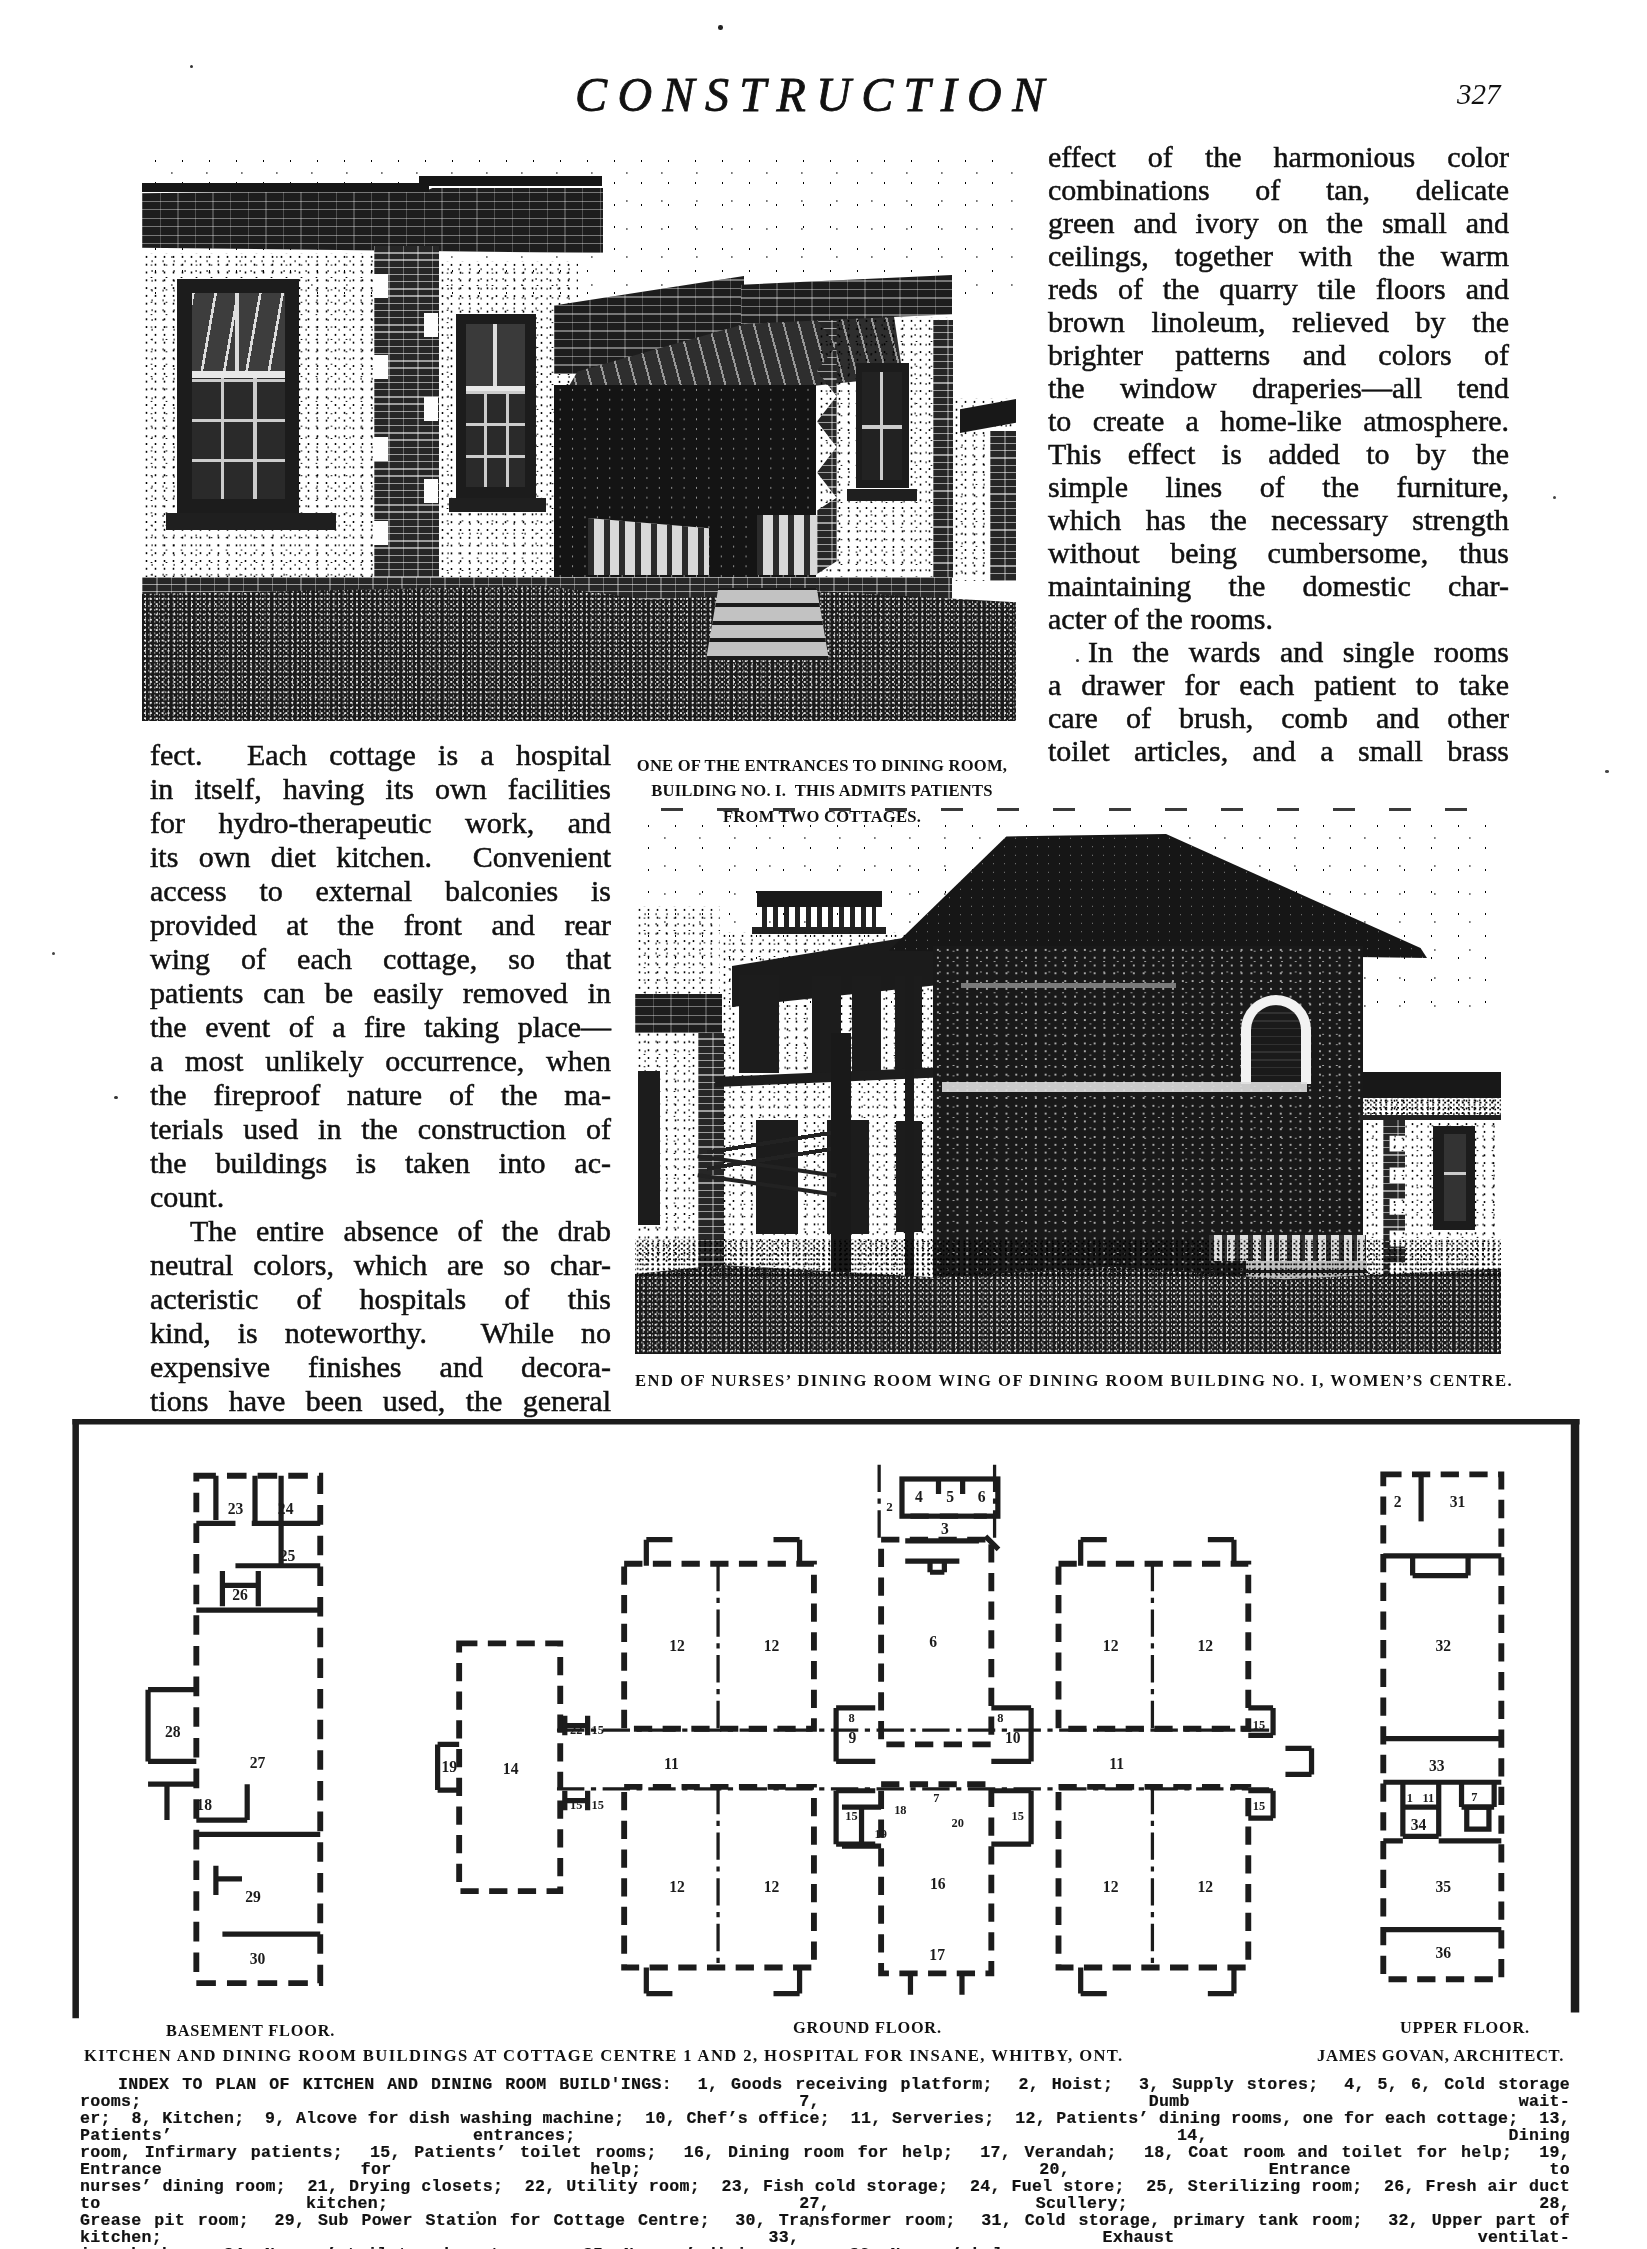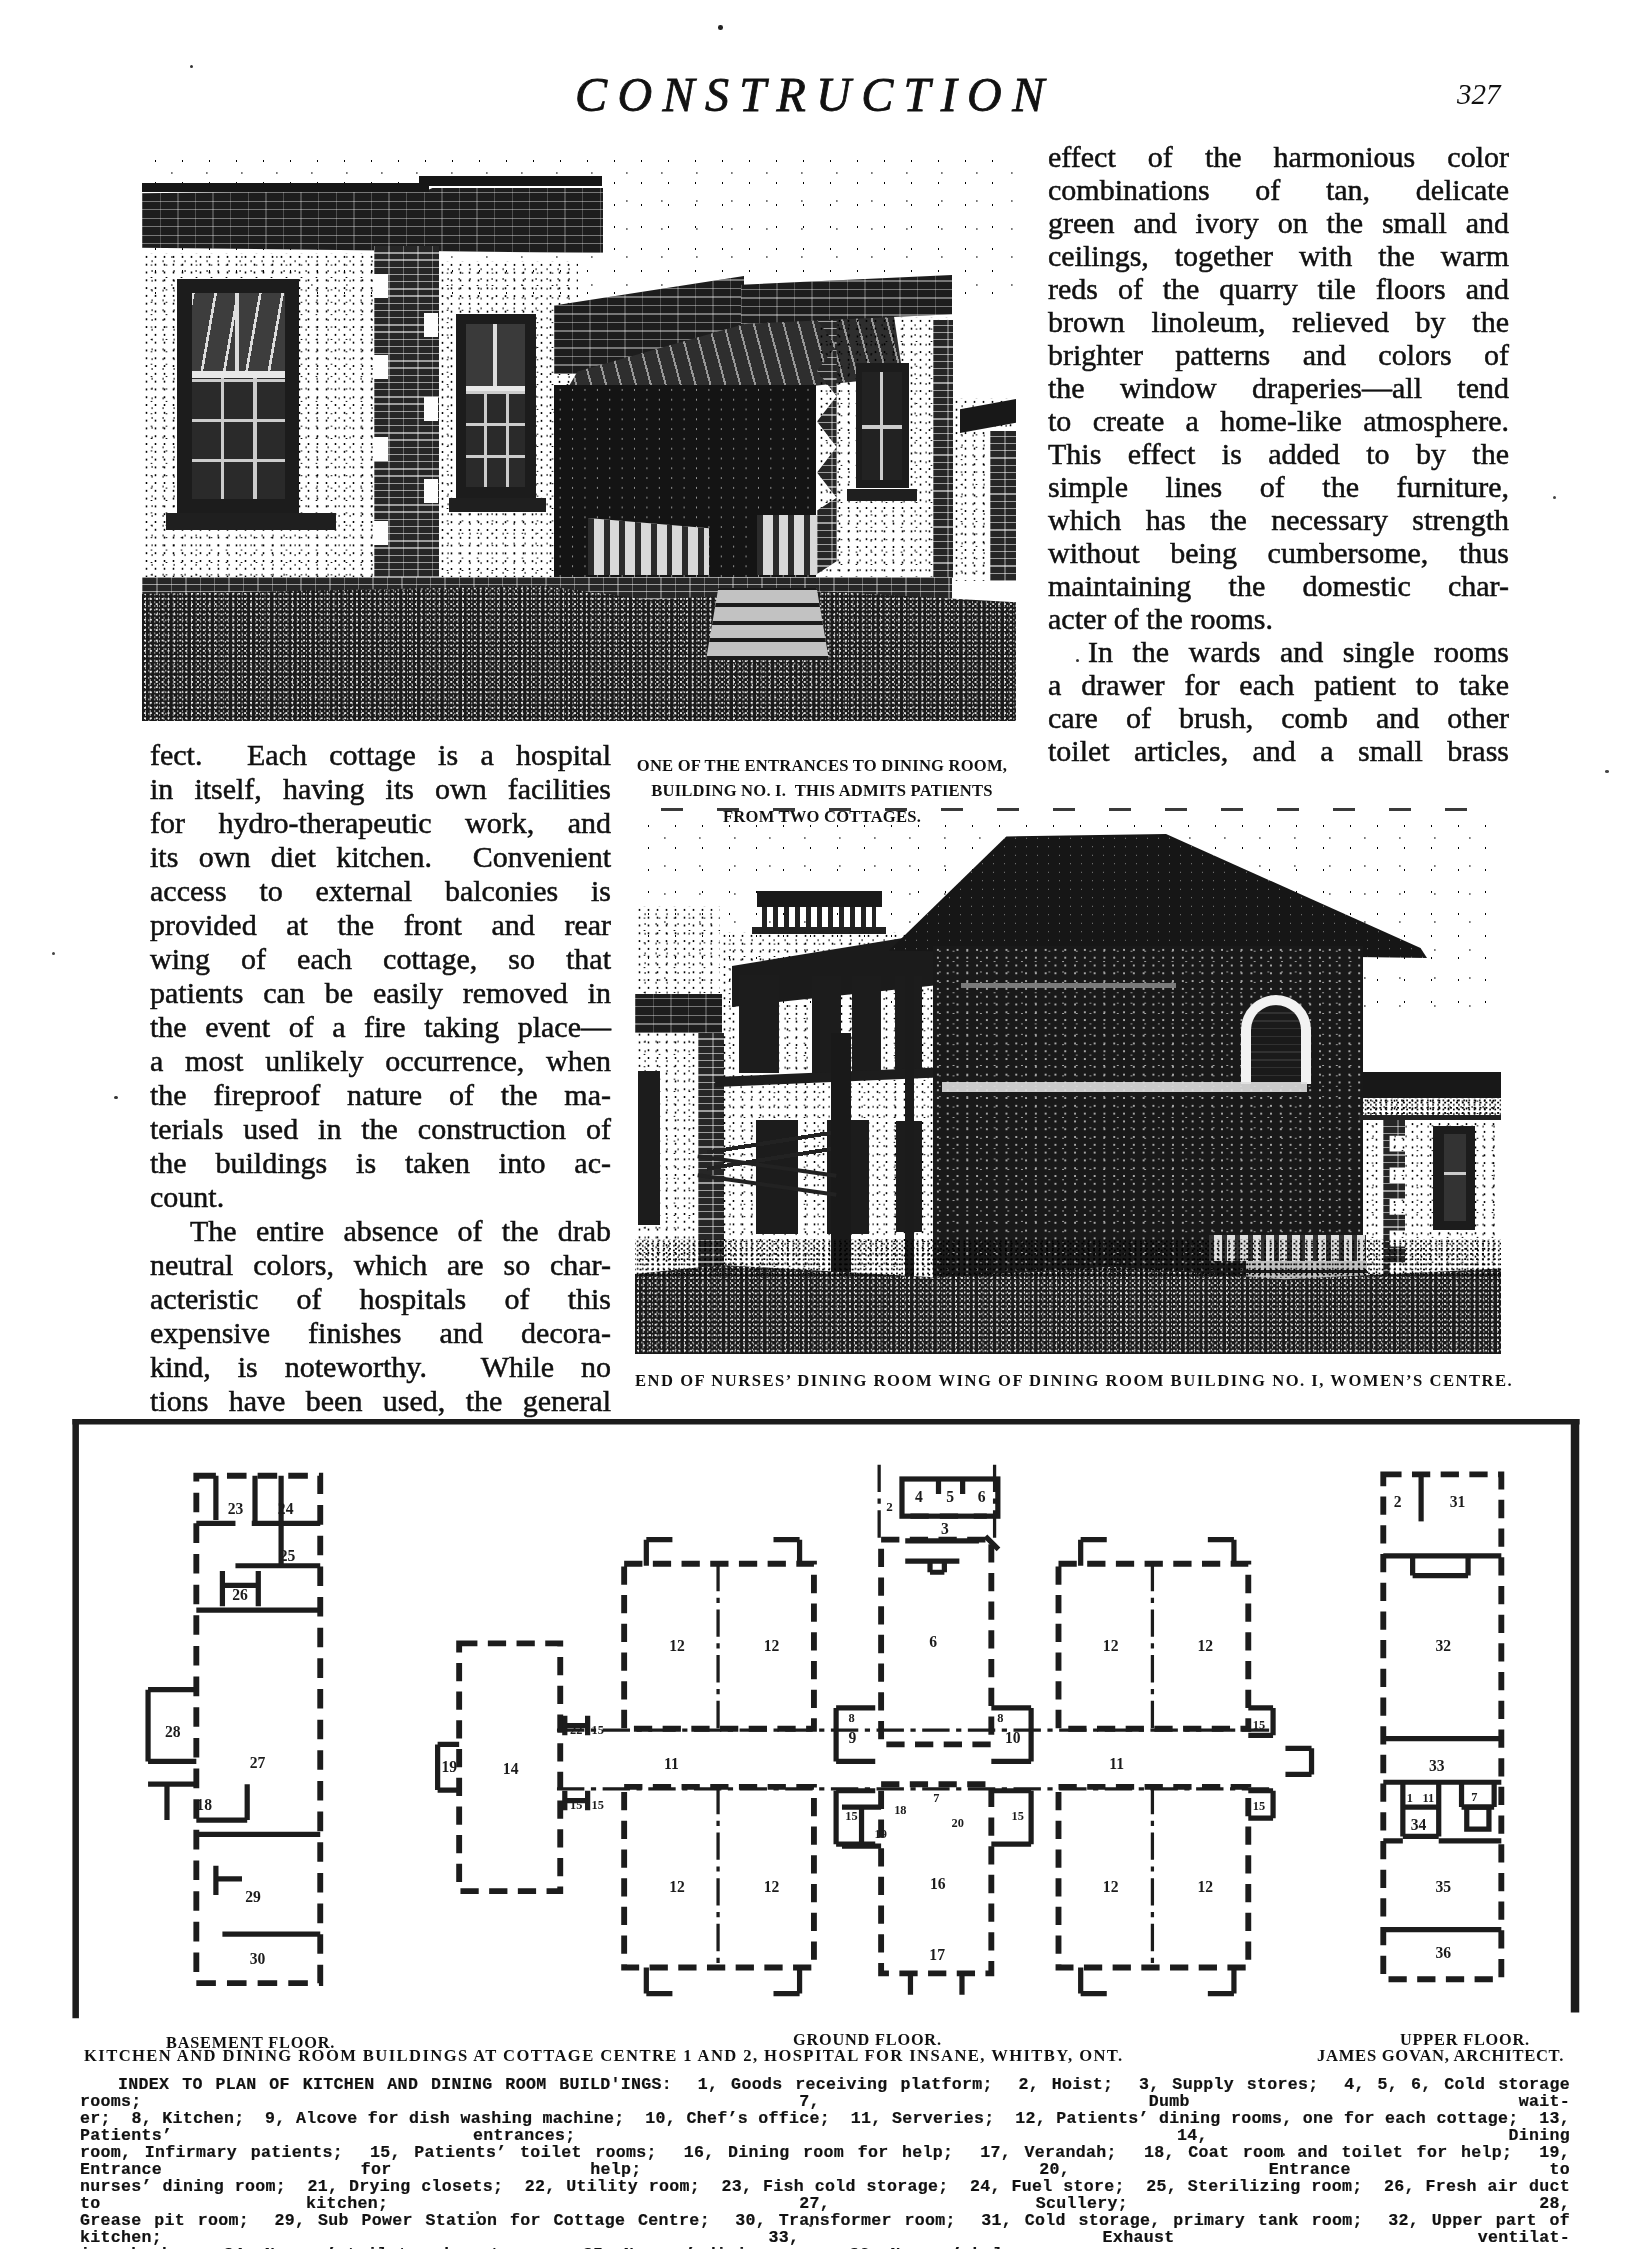--- a/index.html
+++ b/index.html
@@ -17,21 +17,21 @@
   .ll{text-align:left;-webkit-text-stroke:0.5px #111;}
   .ind{text-indent:40px;}
   #rcol{left:1048px;top:140px;width:461px;}
   #rcol .jl,#rcol .ll{line-height:33px;}
   #lcol{left:150px;top:738px;width:461px;}
   #lcol .jl,#lcol .ll{line-height:34px;}
   
   .cap{font-weight:700;font-size:16.6px;letter-spacing:0.2px;white-space:nowrap;}
   #cap1{left:629px;top:721px;width:386px;text-align:center;line-height:25.4px;margin-top:32px;}
   #cap2{left:635px;top:1371px;letter-spacing:1.5px;}
-  .flab{font-weight:700;font-size:16.3px;letter-spacing:0.8px;white-space:nowrap;margin-top:12px;}
+  .flab{font-weight:700;font-size:16.3px;letter-spacing:0.8px;white-space:nowrap;}
   
   #bcap{left:84px;top:2046px;font-weight:700;font-size:16.6px;letter-spacing:1.4px;white-space:nowrap;}
   #arch{right:83px;top:2046px;font-weight:700;font-size:16.6px;letter-spacing:0.7px;white-space:nowrap;}
   #index{left:80px;top:2076px;width:1490px;font-weight:700;font-size:16.6px;
          line-height:17px;letter-spacing:0.3px;font-family:Liberation Mono, monospace;}
   #index .jl{-webkit-text-stroke:0.2px #111;}
   #index .ll{-webkit-text-stroke:0.2px #111;}
   
   #planbox{left:72px;top:1419px;width:1508px;height:600px;}
   
@@ -99,22 +99,22 @@
     <div class="jl">patients can be easily removed in</div>
     <div class="jl">the event of a fire taking place—</div>
     <div class="jl">a most unlikely occurrence, when</div>
     <div class="jl">the fireproof nature of the ma-</div>
     <div class="jl">terials used in the construction of</div>
     <div class="jl">the buildings is taken into ac-</div>
     <div class="ll">count.</div>
     <div class="jl ind">The entire absence of the drab</div>
     <div class="jl">neutral colors, which are so char-</div>
     <div class="jl">acteristic of hospitals of this</div>
+    <div class="jl">kind, is noteworthy.&nbsp;&nbsp;While no</div>
     <div class="jl">expensive finishes and decora-</div>
-    <div class="jl">kind, is noteworthy.&nbsp;&nbsp;While no</div>
     <div class="jl">tions have been used, the general</div>
   </div>
 
   <div class="abs cap" id="cap1">
     ONE OF THE ENTRANCES TO DINING ROOM,<br>
     BUILDING NO. I.&nbsp;&nbsp;THIS ADMITS PATIENTS<br>
     FROM TWO COTTAGES.
   </div>
 
   <div class="abs cap" id="cap2">END OF NURSES’ DINING ROOM WING OF DINING ROOM BUILDING NO. I, WOMEN’S CENTRE.</div>

